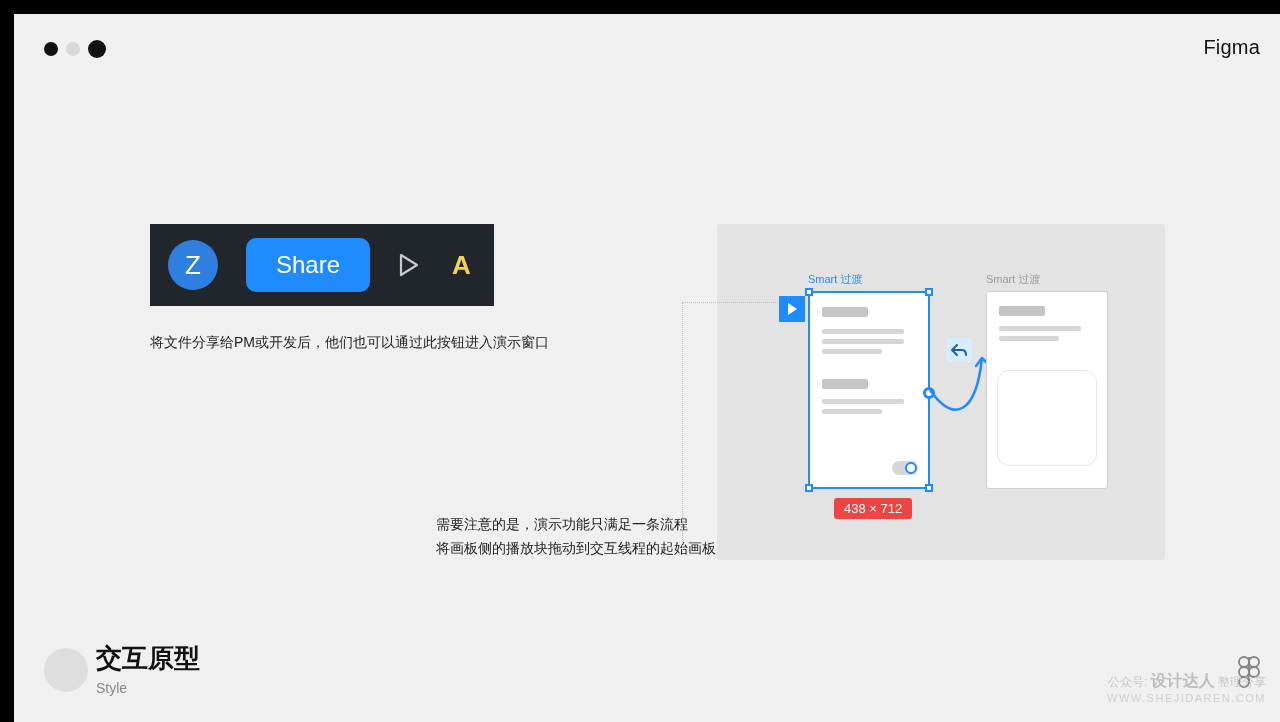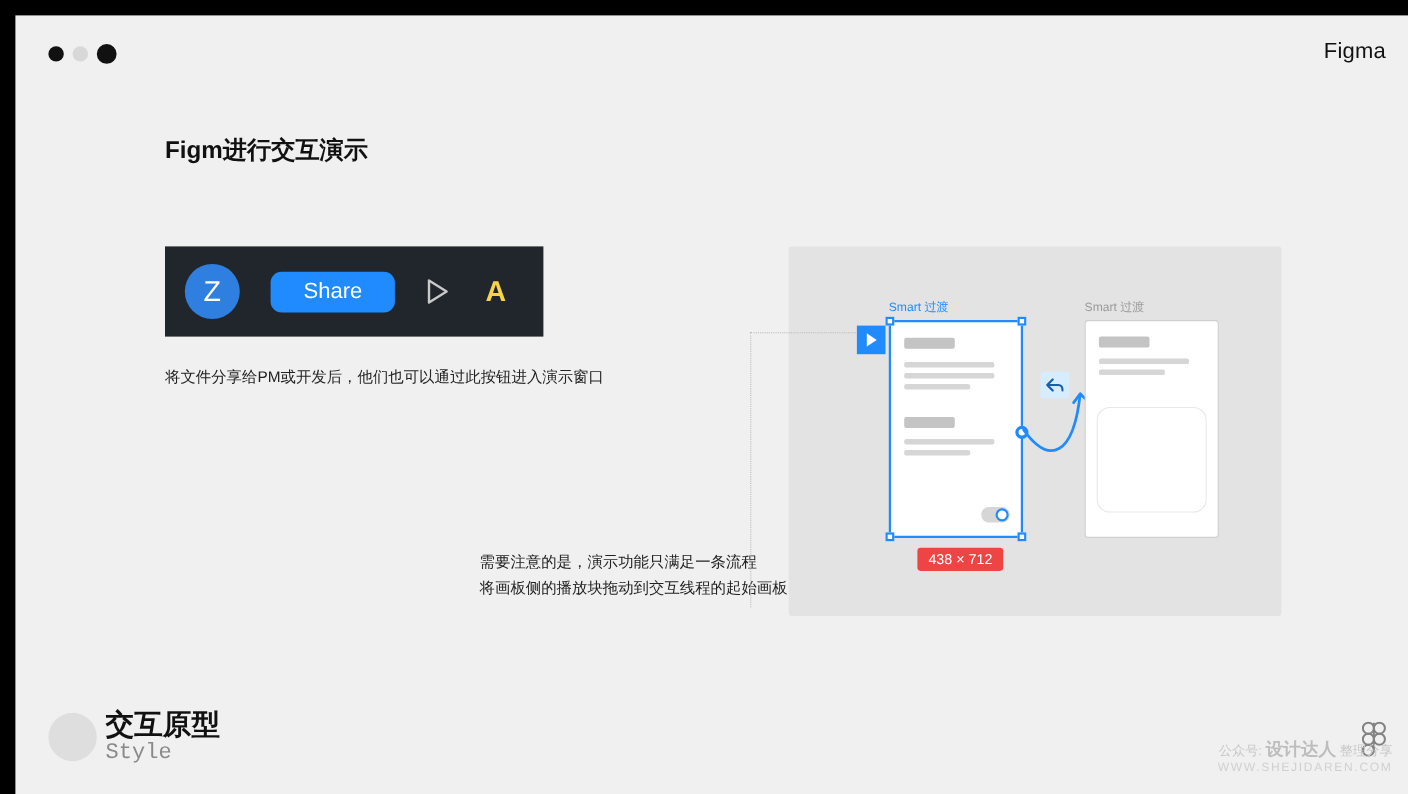--- a/index.html
+++ b/index.html
@@ -32,32 +32,32 @@
     width:344px; height:82px;
     background:#21262c; display:flex; align-items:center;
     padding:0 18px; gap:28px; overflow:hidden;
   }
   .avatar {
     width:50px; height:50px; border-radius:50%;
     background:#2f7fe0; color:#fff; font-size:26px; font-weight:500;
     display:flex; align-items:center; justify-content:center;
   }
   .share-btn {
-    height:37px; padding:0 30px; border:none; border-radius:10px;
-    background:#1f8bff; color:#fff; font-size:20px; font-weight:500;
+    height:54px; padding:0 30px; border:none; border-radius:10px;
+    background:#1f8bff; color:#fff; font-size:24px; font-weight:500;
     display:flex; align-items:center;
   }
   .play-icon svg { display:block; }
   .trail-a { color:#f8d24a; font-size:26px; font-weight:600; margin-left:4px; }
 
   
   .desc-left { position:absolute; top:316px; left:136px; font-size:14px; color:#222; line-height:24px; }
 
   
-  .desc-mid { position:absolute; top:486px; left:422px; font-size:14px; color:#222; line-height:24px;font-family:Liberation Serif, serif; }
+  .desc-mid { position:absolute; top:498px; left:422px; font-size:14px; color:#222; line-height:24px; }
 
   
   .panel { position:absolute; top:210px; left:703px; width:448px; height:336px; background:#e3e3e3; border-radius:3px; }
 
   
   .guide-v { position:absolute; top:288px; left:668px; width:0; height:250px; border-left:1.5px dotted #bdbdbd; }
   .guide-h { position:absolute; top:288px; left:668px; width:96px; height:0; border-top:1.5px dotted #bdbdbd; }
 
   
   .frame-label { position:absolute; font-size:11px; color:#1f8bff; }
@@ -112,21 +112,21 @@
   .toggle::after{content:"";position:absolute;right:1px;top:1px;width:12px;height:12px;border-radius:50%;background:#fff;border:2px solid #1f8bff;box-sizing:border-box}
 
   .fb1{top:14px;left:12px;width:46px;height:10px;background:#c4c4c4}
   .fb2{top:34px;left:12px;width:82px;height:5px}
   .fb3{top:44px;left:12px;width:60px;height:5px}
   .fbimg{position:absolute;top:78px;left:10px;right:10px;bottom:22px;background:#fff;border-radius:12px;border:1px solid #e8e8e8}
 
   
   .foot-circle { position:absolute; bottom:40px; left:30px; width:44px; height:44px; border-radius:50%; background:#dedede; }
   .foot-title { position:absolute; bottom:56px; left:82px; font-size:26px; font-weight:700; color:#111; }
-  .foot-sub   { position:absolute; bottom:36px; left:82px; font-size:20px; color:#8a8a8a;font-family:Liberation Mono, monospace; }
+  .foot-sub   { position:absolute; bottom:36px; left:82px; font-size:14px; color:#8a8a8a; }
 
   .wm { position:absolute; right:24px; bottom:28px; text-align:right; color:#c7c7c7; }
   .wm .l1 { font-size:12px; }
   .wm .l1 b { color:#bdbdbd; font-weight:600; font-size:16px; }
   .wm .l2 { font-size:11px; letter-spacing:1.5px; color:#d0d0d0; }
 
   .figlogo { position:absolute; right:30px; bottom:44px; opacity:0.55; }
 </style>
 </head>
 <body>
@@ -134,21 +134,20 @@
 <div class="page">
 
   <div class="dots">
     <div class="dot"></div>
     <div class="dot mid"></div>
     <div class="dot big"></div>
   </div>
 
   <div class="brand">Figma</div>
 
-  <div class="sec-title">Figm进行交互演示</div>
 
   <div class="toolbar">
     <div class="avatar">Z</div>
     <button class="share-btn">Share</button>
     <span class="play-icon">
       <svg width="22" height="24" viewBox="0 0 22 24">
           <path d="M3 2 L19 12 L3 22 Z" fill="none" stroke="#c9c9c9" stroke-width="2.2" stroke-linejoin="round"></path>
         </svg>
     </span>
     <span class="trail-a">A</span>

